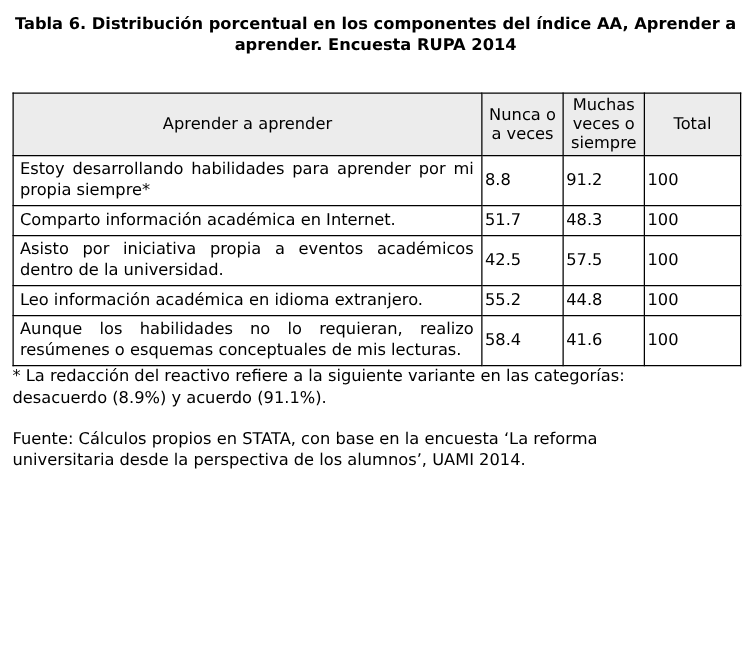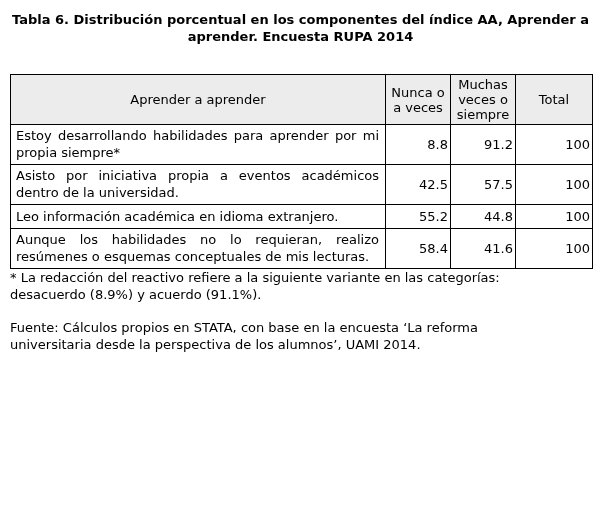--- a/index.html
+++ b/index.html
@@ -42,21 +42,21 @@
     line-height: 15px;
     padding: 2px 3px;
     height: 49px;
   }
   td.label-cell {
     text-align: justify;
     line-height: 17px;
     padding: 2px 6px 3px 5px;
   }
   td.num-cell {
-    text-align: right;
+    text-align: left;
     line-height: 17px;
     padding: 2px 2px;
   }
   tr.row-2 td { height: 38px; }
   tr.row-1 td { height: 24px; }
   .col-label { width: 375px; }
   .col-num1  { width: 65px; }
   .col-num2  { width: 65px; }
   .col-total { width: 77px; }
   .footnote {
@@ -94,20 +94,26 @@
         <th>Total</th>
       </tr>
     </thead>
     <tbody>
       <tr class="row-2">
         <td class="label-cell">Estoy desarrollando habilidades para aprender por mi propia siempre*</td>
         <td class="num-cell">8.8</td>
         <td class="num-cell">91.2</td>
         <td class="num-cell">100</td>
       </tr>
+      <tr class="row-1">
+        <td class="label-cell">Comparto información académica en Internet.</td>
+        <td class="num-cell">51.7</td>
+        <td class="num-cell">48.3</td>
+        <td class="num-cell">100</td>
+      </tr>
       <tr class="row-2">
         <td class="label-cell">Asisto por iniciativa propia a eventos académicos dentro de la universidad.</td>
         <td class="num-cell">42.5</td>
         <td class="num-cell">57.5</td>
         <td class="num-cell">100</td>
       </tr>
       <tr class="row-1">
         <td class="label-cell">Leo información académica en idioma extranjero.</td>
         <td class="num-cell">55.2</td>
         <td class="num-cell">44.8</td>

